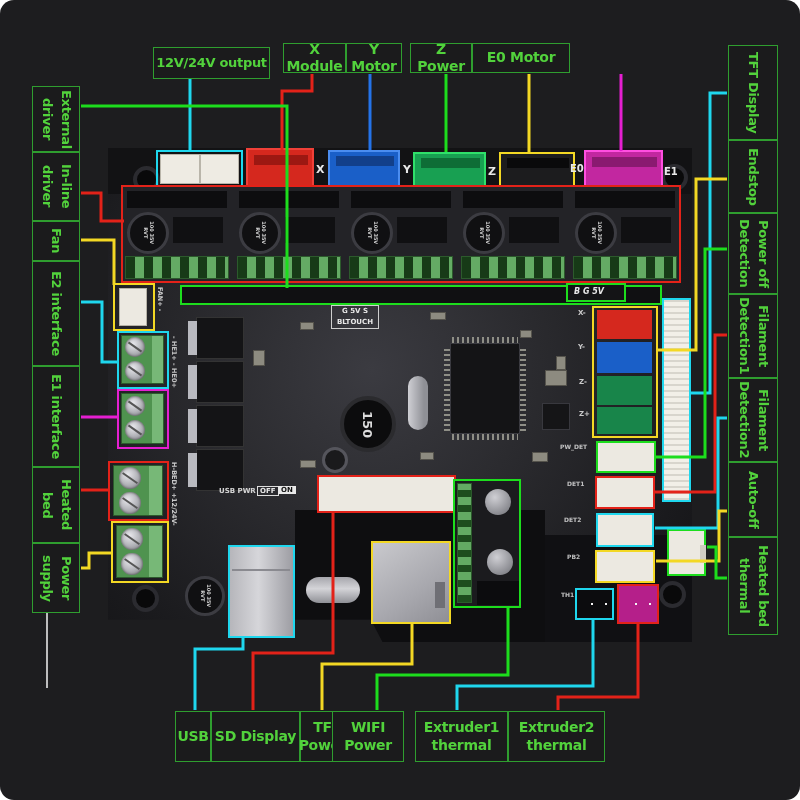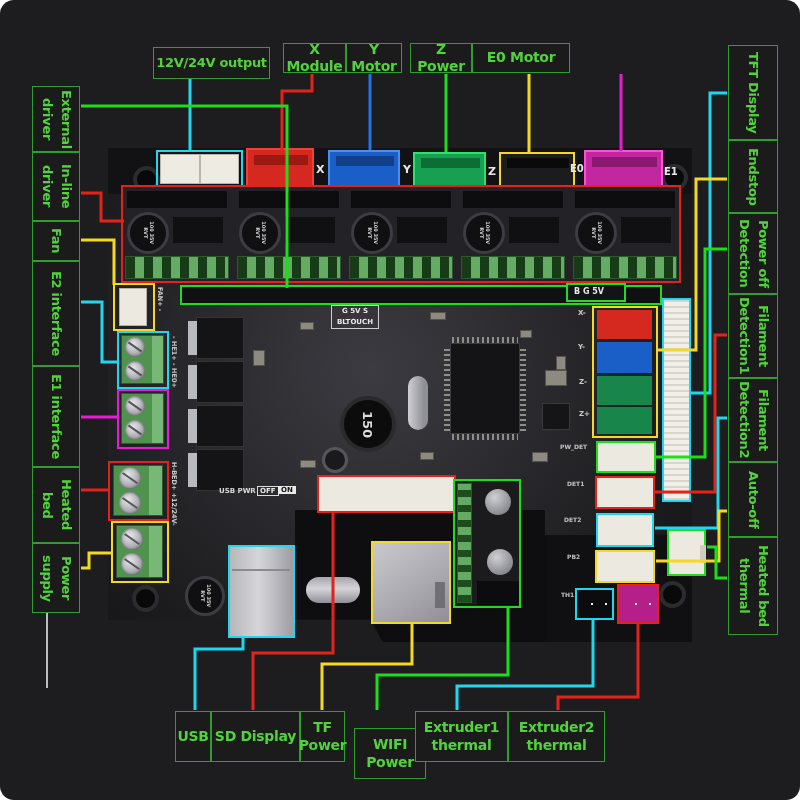--- a/index.html
+++ b/index.html
@@ -124,21 +124,21 @@
     <div class="abs term" style="left:450px;top:69px;width:104px;height:23px;background:repeating-linear-gradient(90deg,#173a17 0 9px,#64ab64 9px 18px);"></div>
   </div>
 
   <div class="hl dots" style="left:180px;top:285px;width:482px;height:20px;border-width:2px;border-color:#1ddd1d;background:#101012;background-position:8px 50%;background-size:13px 100%;"></div>
 
   <div class="abs" style="left:331px;top:305px;width:48px;height:24px;border:1px solid #cfcfcf;color:#e8e8e8;font-size:7px;font-weight:bold;text-align:center;line-height:1.5;">
     <span>G 5V S</span><br>
     <span>BLTOUCH</span>
   </div>
 
-  <div class="hl" style="left:566px;top:283px;width:60px;height:19px;border-width:2px;border-color:#1ddd1d;background:#141416;">
+  <div class="hl" style="left:566px;top:283px;width:60px;height:19px;border-width:2px;border-color:#1ddd1d;background:#141416;font-style:italic;">
     <div class="silk" style="left:6px;top:2px;font-size:8px;">B G 5V</div>
   </div>
 
   <div class="hl" style="left:113px;top:283px;width:42px;height:48px;border-color:#f3d824;">
     <div class="abs" style="left:4px;top:3px;width:28px;height:38px;background:#ece9e1;border:1px solid #b5b1a6;"></div>
   </div>
   <div class="silk vsilk" style="left:156px;top:287px;font-size:6.5px;opacity:.85;">FAN+ -</div>
 
   <div class="hl" style="left:117px;top:331px;width:52px;height:58px;border-color:#1fd7ee;">
     <div class="abs term" style="left:2px;top:2px;width:43px;height:49px;"></div>
@@ -351,21 +351,21 @@
   <div class="lbl h" style="left:175px;top:711px;width:36px;height:51px;">
     <span>USB</span>
   </div>
   <div class="lbl h" style="left:211px;top:711px;width:89px;height:51px;">
     <span>SD Display</span>
   </div>
   <div class="lbl h" style="left:300px;top:711px;width:45px;height:51px;">
     <span>TF</span>
     <span>Power</span>
   </div>
-  <div class="lbl h" style="left:354px;top:711px;width:72px;height:51px;margin-top:17px;">
+  <div class="lbl h" style="left:332px;top:711px;width:72px;height:51px;">
     <span>WIFI</span>
     <span>Power</span>
   </div>
   <div class="lbl h" style="left:415px;top:711px;width:93px;height:51px;">
     <span>Extruder1</span>
     <span>thermal</span>
   </div>
   <div class="lbl h" style="left:508px;top:711px;width:97px;height:51px;">
     <span>Extruder2</span>
     <span>thermal</span>

